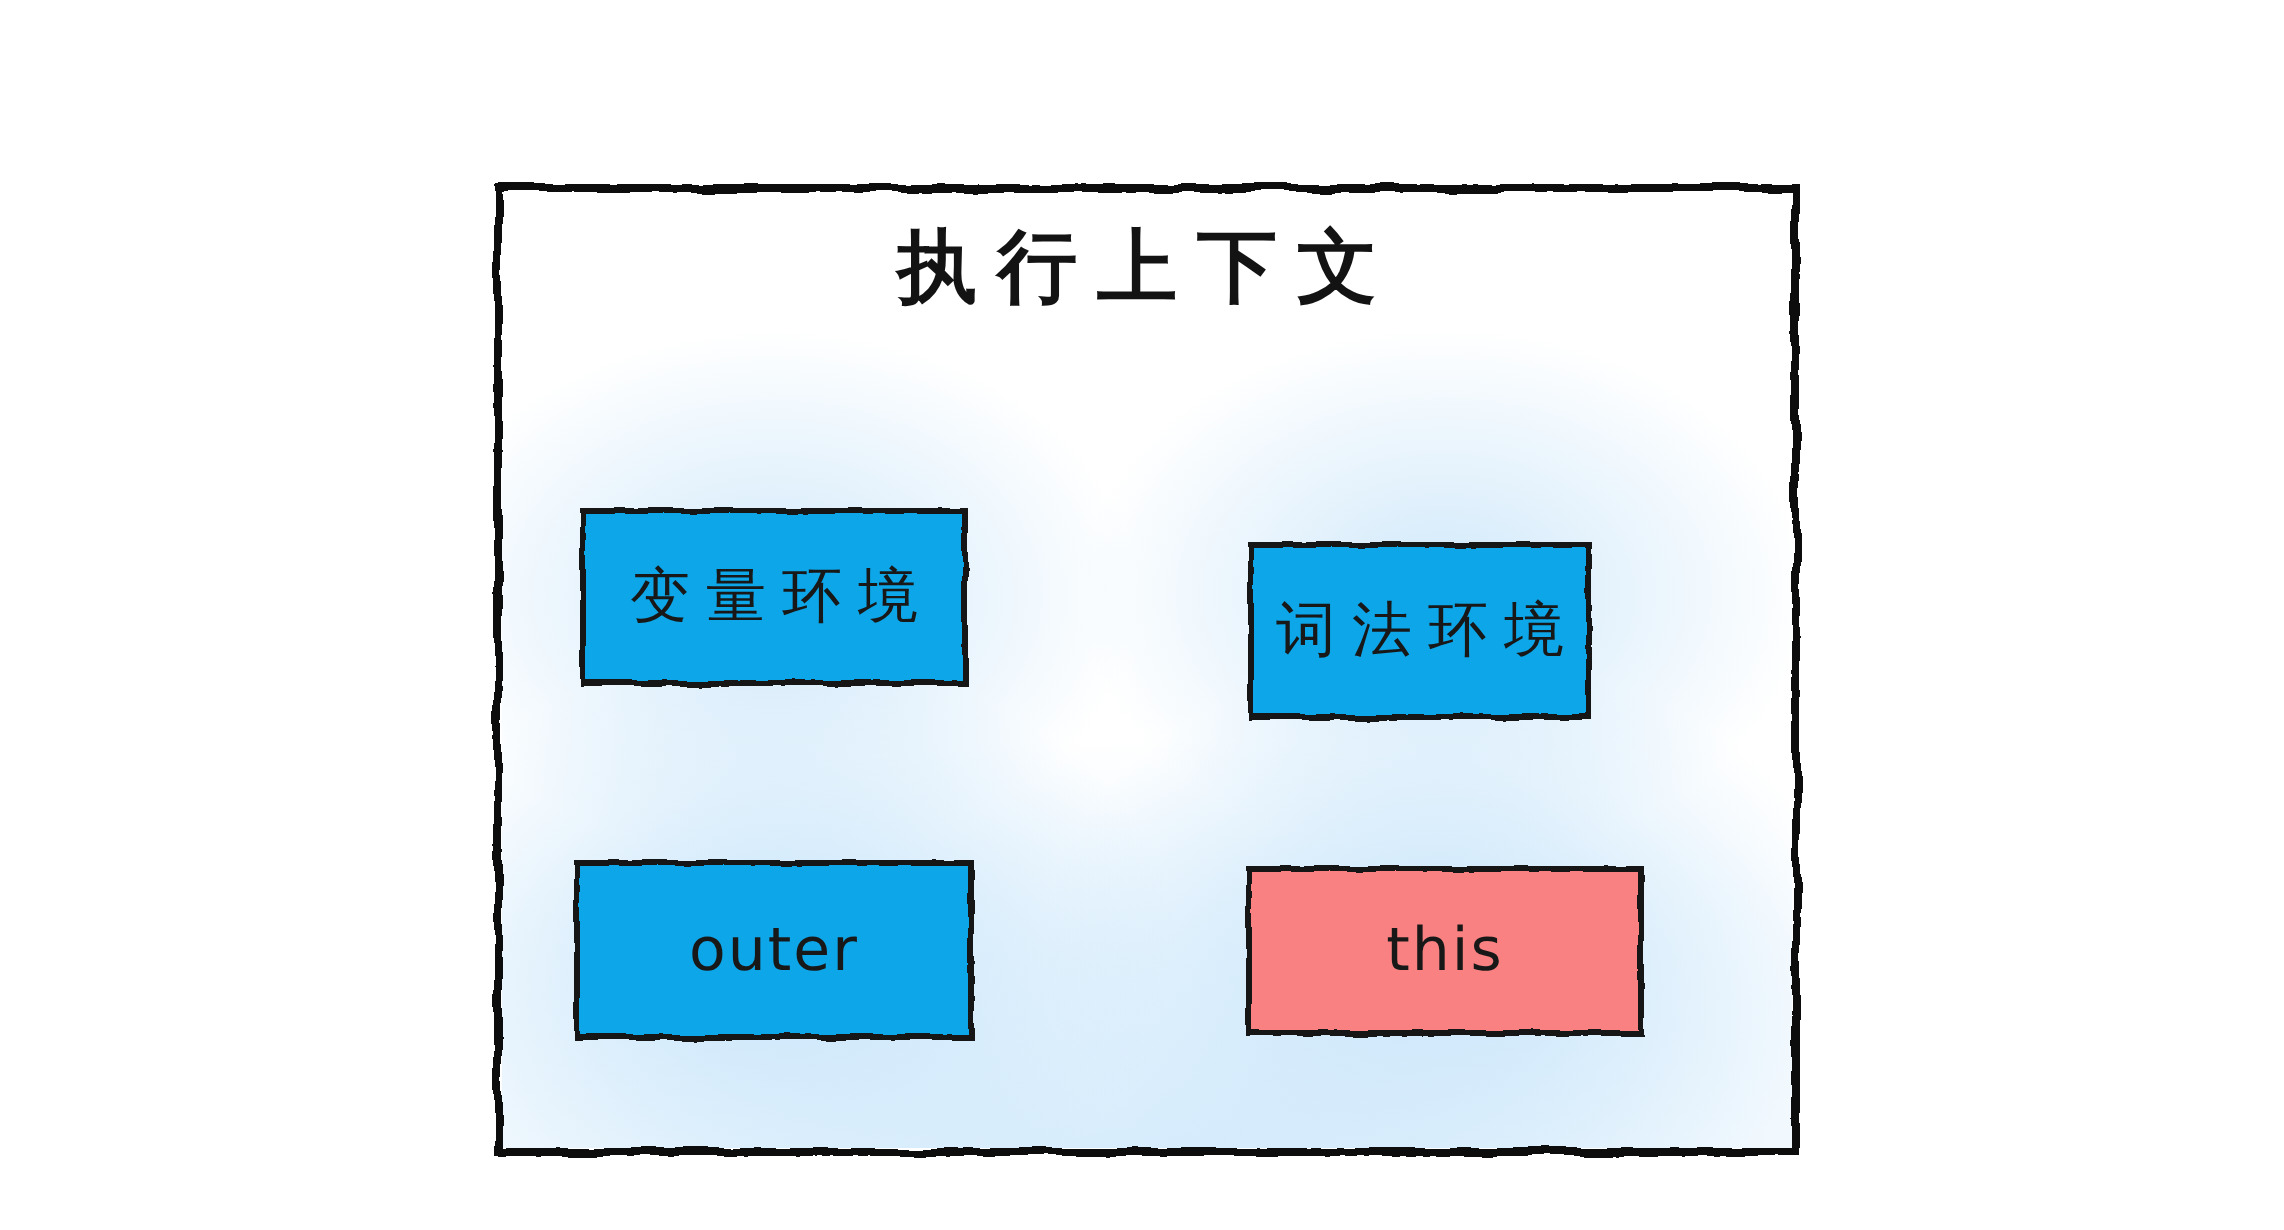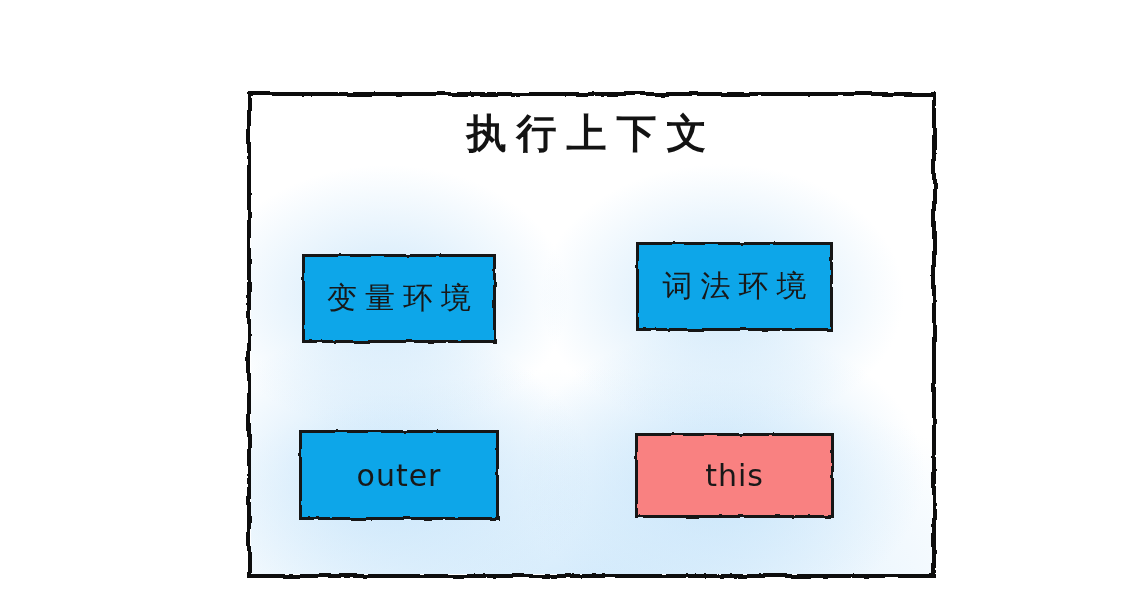--- a/index.html
+++ b/index.html
@@ -23,21 +23,20 @@
     width: 645px;
     height: 478px;
     
     background-image:
       radial-gradient(260px 190px at 136px 202px, rgba(205,231,250,0.95) 0%, rgba(205,231,250,0) 70%),
       radial-gradient(260px 190px at 471px 201px, rgba(205,231,250,0.95) 0%, rgba(205,231,250,0) 70%),
       radial-gradient(290px 210px at 136px 379px, rgba(198,228,250,0.95) 0%, rgba(198,228,250,0) 70%),
       radial-gradient(290px 210px at 471px 379px, rgba(198,228,250,0.95) 0%, rgba(198,228,250,0) 70%),
       radial-gradient(620px 300px at 50% 104%, rgba(206,232,251,0.9) 0%, rgba(206,232,251,0) 75%);
     background-color: #ffffff;
-    padding-left: 36px;
   }
   .frame-border {
     position: absolute;
     inset: -4px;
     border: 4px solid #101010;
     filter: url(#rough-heavy);
     pointer-events: none;
   }
   .frame-title {
     position: absolute;
@@ -47,21 +46,20 @@
     text-align: center;
     font-size: 40px;
     font-weight: 600;
     letter-spacing: 10px;
     color: #131313;
     white-space: nowrap;
   }
   
   .box {
     position: absolute;
-    margin-left: 12px;
   }
   .box-fill {
     position: absolute;
     inset: 0;
     border: 3px solid #161616;
     filter: url(#rough-light);
   }
   .box-label {
     position: absolute;
     inset: 0;
@@ -70,21 +68,21 @@
     justify-content: center;
     font-size: 30px;
     font-weight: 500;
     color: #181818;
     white-space: nowrap;
   }
   .box-label.cjk { letter-spacing: 8px; text-indent: 8px; }
   .box-label.latin { letter-spacing: 1px; }
 
   .box-var  { left: 39px;  top: 158px; width: 194px; height: 89px; }
-  .box-lex  { left: 373px; top: 146px; width: 197px; height: 89px; }
+  .box-lex  { left: 373px; top: 175px; width: 172px; height: 89px; }
   .box-outer{ left: 36px;  top: 334px; width: 200px; height: 90px; }
   .box-this { left: 372px; top: 337px; width: 199px; height: 85px; }
 </style>
 </head>
 <body>
 
 <svg width="0" height="0" style="position:absolute" aria-hidden="true">
   <defs>
     <filter id="rough-heavy" x="-10%" y="-10%" width="120%" height="120%">
       <feTurbulence type="fractalNoise" baseFrequency="0.035" numOctaves="4" seed="7" result="n"></feTurbulence>

